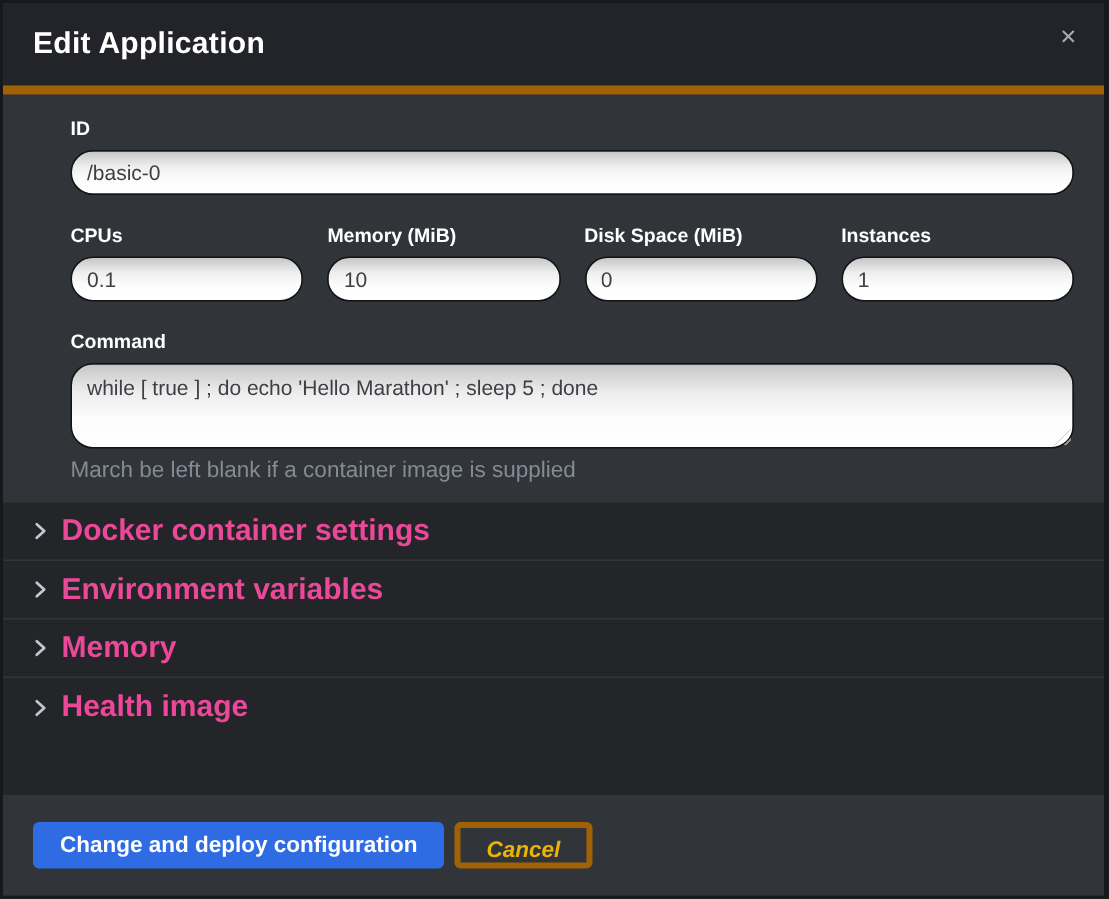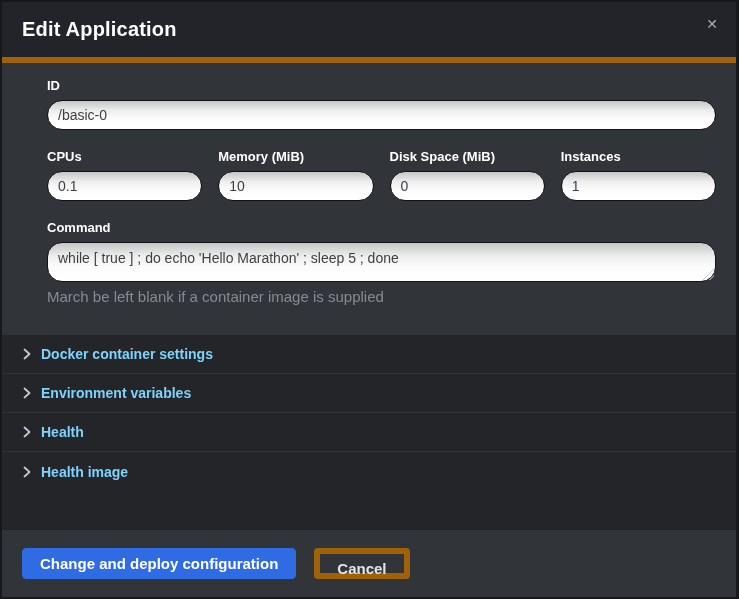--- a/index.html
+++ b/index.html
@@ -80,21 +80,21 @@
   .form-row {
     display: grid;
     grid-template-columns: repeat(4, 1fr);
     gap: 16px;
     margin-top: 19px;
   }
   .command-group { margin-top: 19px; }
   .textarea-wrap { position: relative; }
   .text-area {
     display: block;
-    height: 40px;
+    height: 57px;
     padding: 6px 10px;
     resize: none;
     line-height: 1.3;
   }
   .resize-grip {
     position: absolute;
     right: 2px;
     bottom: 2px;
     width: 11px;
     height: 11px;
@@ -121,54 +121,55 @@
   .section-row:last-child { border-bottom: none; }
   .chevron {
     width: 10px;
     height: 12px;
     margin-right: 9px;
     flex: 0 0 auto;
     display: inline-flex;
     align-items: center;
   }
   .section-label {
-    font-size: 14px;
-    font-weight: 700;
-    color: #7dd3fc;
+    font-size: 20px;
+    font-weight: 700;
+    color: #ec4899;
   }
   
   .modal-footer {
     height: 67px;
     box-sizing: border-box;
     background: #313439;
     display: flex;
     align-items: center;
     padding: 0 20px;
-    gap: 18px;
+    gap: 7px;
   }
   .btn {
     box-sizing: border-box;
     height: 31px;
     padding: 0 17px;
     border-radius: 4px;
     font-family: "Liberation Sans", sans-serif;
     font-size: 15px;
     font-weight: 700;
     cursor: pointer;
     line-height: 29px;
   }
   .btn-primary {
     background: #2f6ce4;
     border: 1px solid #2f6ce4;
     color: #ffffff;
   }
   .btn-cancel {
     background: transparent;
-    border: 6px solid #a16207;
-    color: #e5e5e5;
+    border: 4px solid #a16207;
+    color: #eab308;
+    font-style: italic;
   }
 </style>
 </head>
 <body>
 
 <div class="modal">
 
   <div class="modal-header">
     <h2 class="modal-title">Edit Application</h2>
     <span class="close-btn">✕</span>
@@ -230,21 +231,21 @@
       </span>
       <span class="section-label">Environment variables</span>
     </div>
 
     <div class="section-row">
       <span class="chevron">
         <svg width="10" height="12" viewBox="0 0 10 12">
             <polyline points="2.5,1.5 7.5,6 2.5,10.5" fill="none" stroke="#c3c9d2" stroke-width="1.8" stroke-linecap="round" stroke-linejoin="round"></polyline>
           </svg>
       </span>
-      <span class="section-label">Health</span>
+      <span class="section-label">Memory</span>
     </div>
 
     <div class="section-row">
       <span class="chevron">
         <svg width="10" height="12" viewBox="0 0 10 12">
             <polyline points="2.5,1.5 7.5,6 2.5,10.5" fill="none" stroke="#c3c9d2" stroke-width="1.8" stroke-linecap="round" stroke-linejoin="round"></polyline>
           </svg>
       </span>
       <span class="section-label">Health image</span>
     </div>

